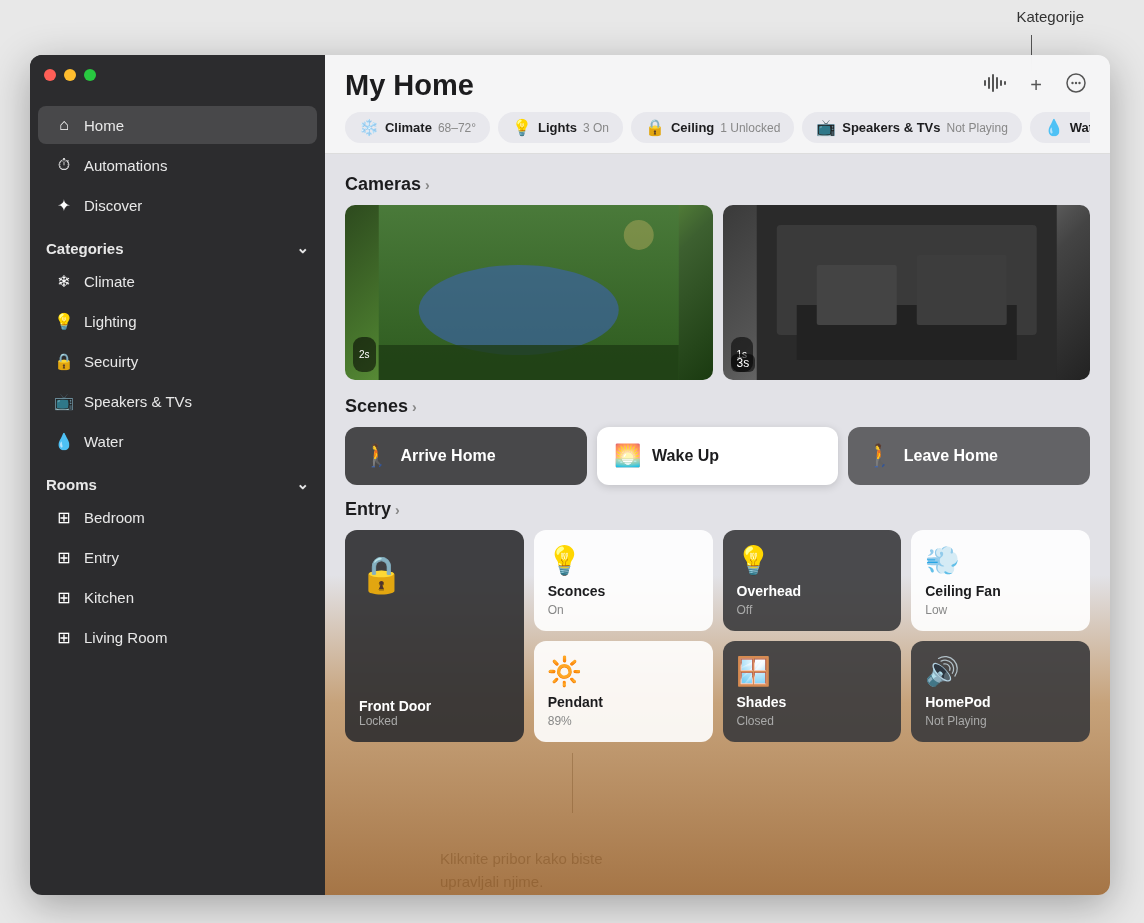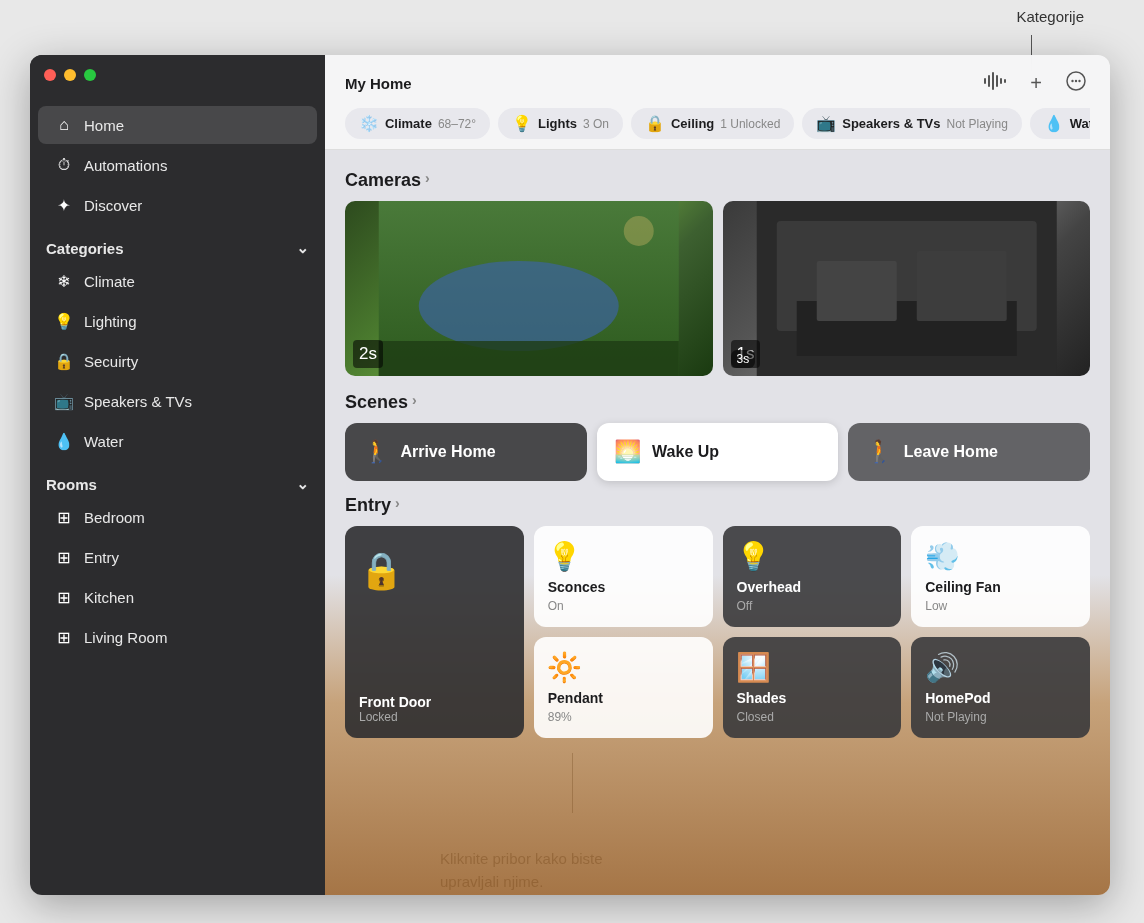--- a/index.html
+++ b/index.html
@@ -139,21 +139,21 @@
       padding: 14px 20px 0 20px;
       border-bottom: 1px solid #ddd;
       backdrop-filter: blur(10px);
     }
     .main-header-top {
       display: flex;
       align-items: center;
       justify-content: space-between;
       margin-bottom: 10px;
     }
-    .main-title { font-size: 15px; font-weight: 700; color: #1c1c1e; }
+    .main-title { font-size: 29px; font-weight: 700; color: #1c1c1e; }
     .header-actions { display: flex; gap: 16px; align-items: center; }
     .header-icon-btn {
       background: none;
       border: none;
       cursor: pointer;
       font-size: 18px;
       color: #555;
       padding: 2px 4px;
     }
 
@@ -201,21 +201,21 @@
 
     .content-inner {
       position: relative;
       z-index: 1;
       padding: 14px 20px;
     }
 
     
     .section-header {
       display: flex;
-      align-items: flex-start;
+      align-items: center;
       gap: 4px;
       font-size: 18px;
       font-weight: 700;
       color: #1c1c1e;
       margin-bottom: 10px;
       margin-top: 6px;
     }
     .section-header .chevron-right { font-size: 14px; color: #888; }
 
     
@@ -231,23 +231,23 @@
       overflow: hidden;
       position: relative;
       background: #333;
     }
     .camera-thumb .badge {
       position: absolute;
       bottom: 8px;
       left: 8px;
       background: rgba(0,0,0,0.55);
       color: #fff;
-      font-size: 17px;
-      padding: 4px 6px;
-      border-radius: 4px;
+      font-size: 10px;
+      padding: 12px 6px;
+      border-radius: 9px;
     }
     
     .cam1 { background: linear-gradient(135deg, #2d4a1e 0%, #4a7a2e 30%, #6aa040 50%, #3d6030 70%, #1a3a10 100%); }
     .cam2 { background: linear-gradient(135deg, #3a3a3a 0%, #555 30%, #777 50%, #444 70%, #222 100%); }
     .cam3 { background: linear-gradient(135deg, #c8b89a 0%, #d4c4a8 30%, #a09080 50%, #b8a890 70%, #ddd0b8 100%); }
 
     
     .cam1::before {
       content: '';
       position: absolute;

